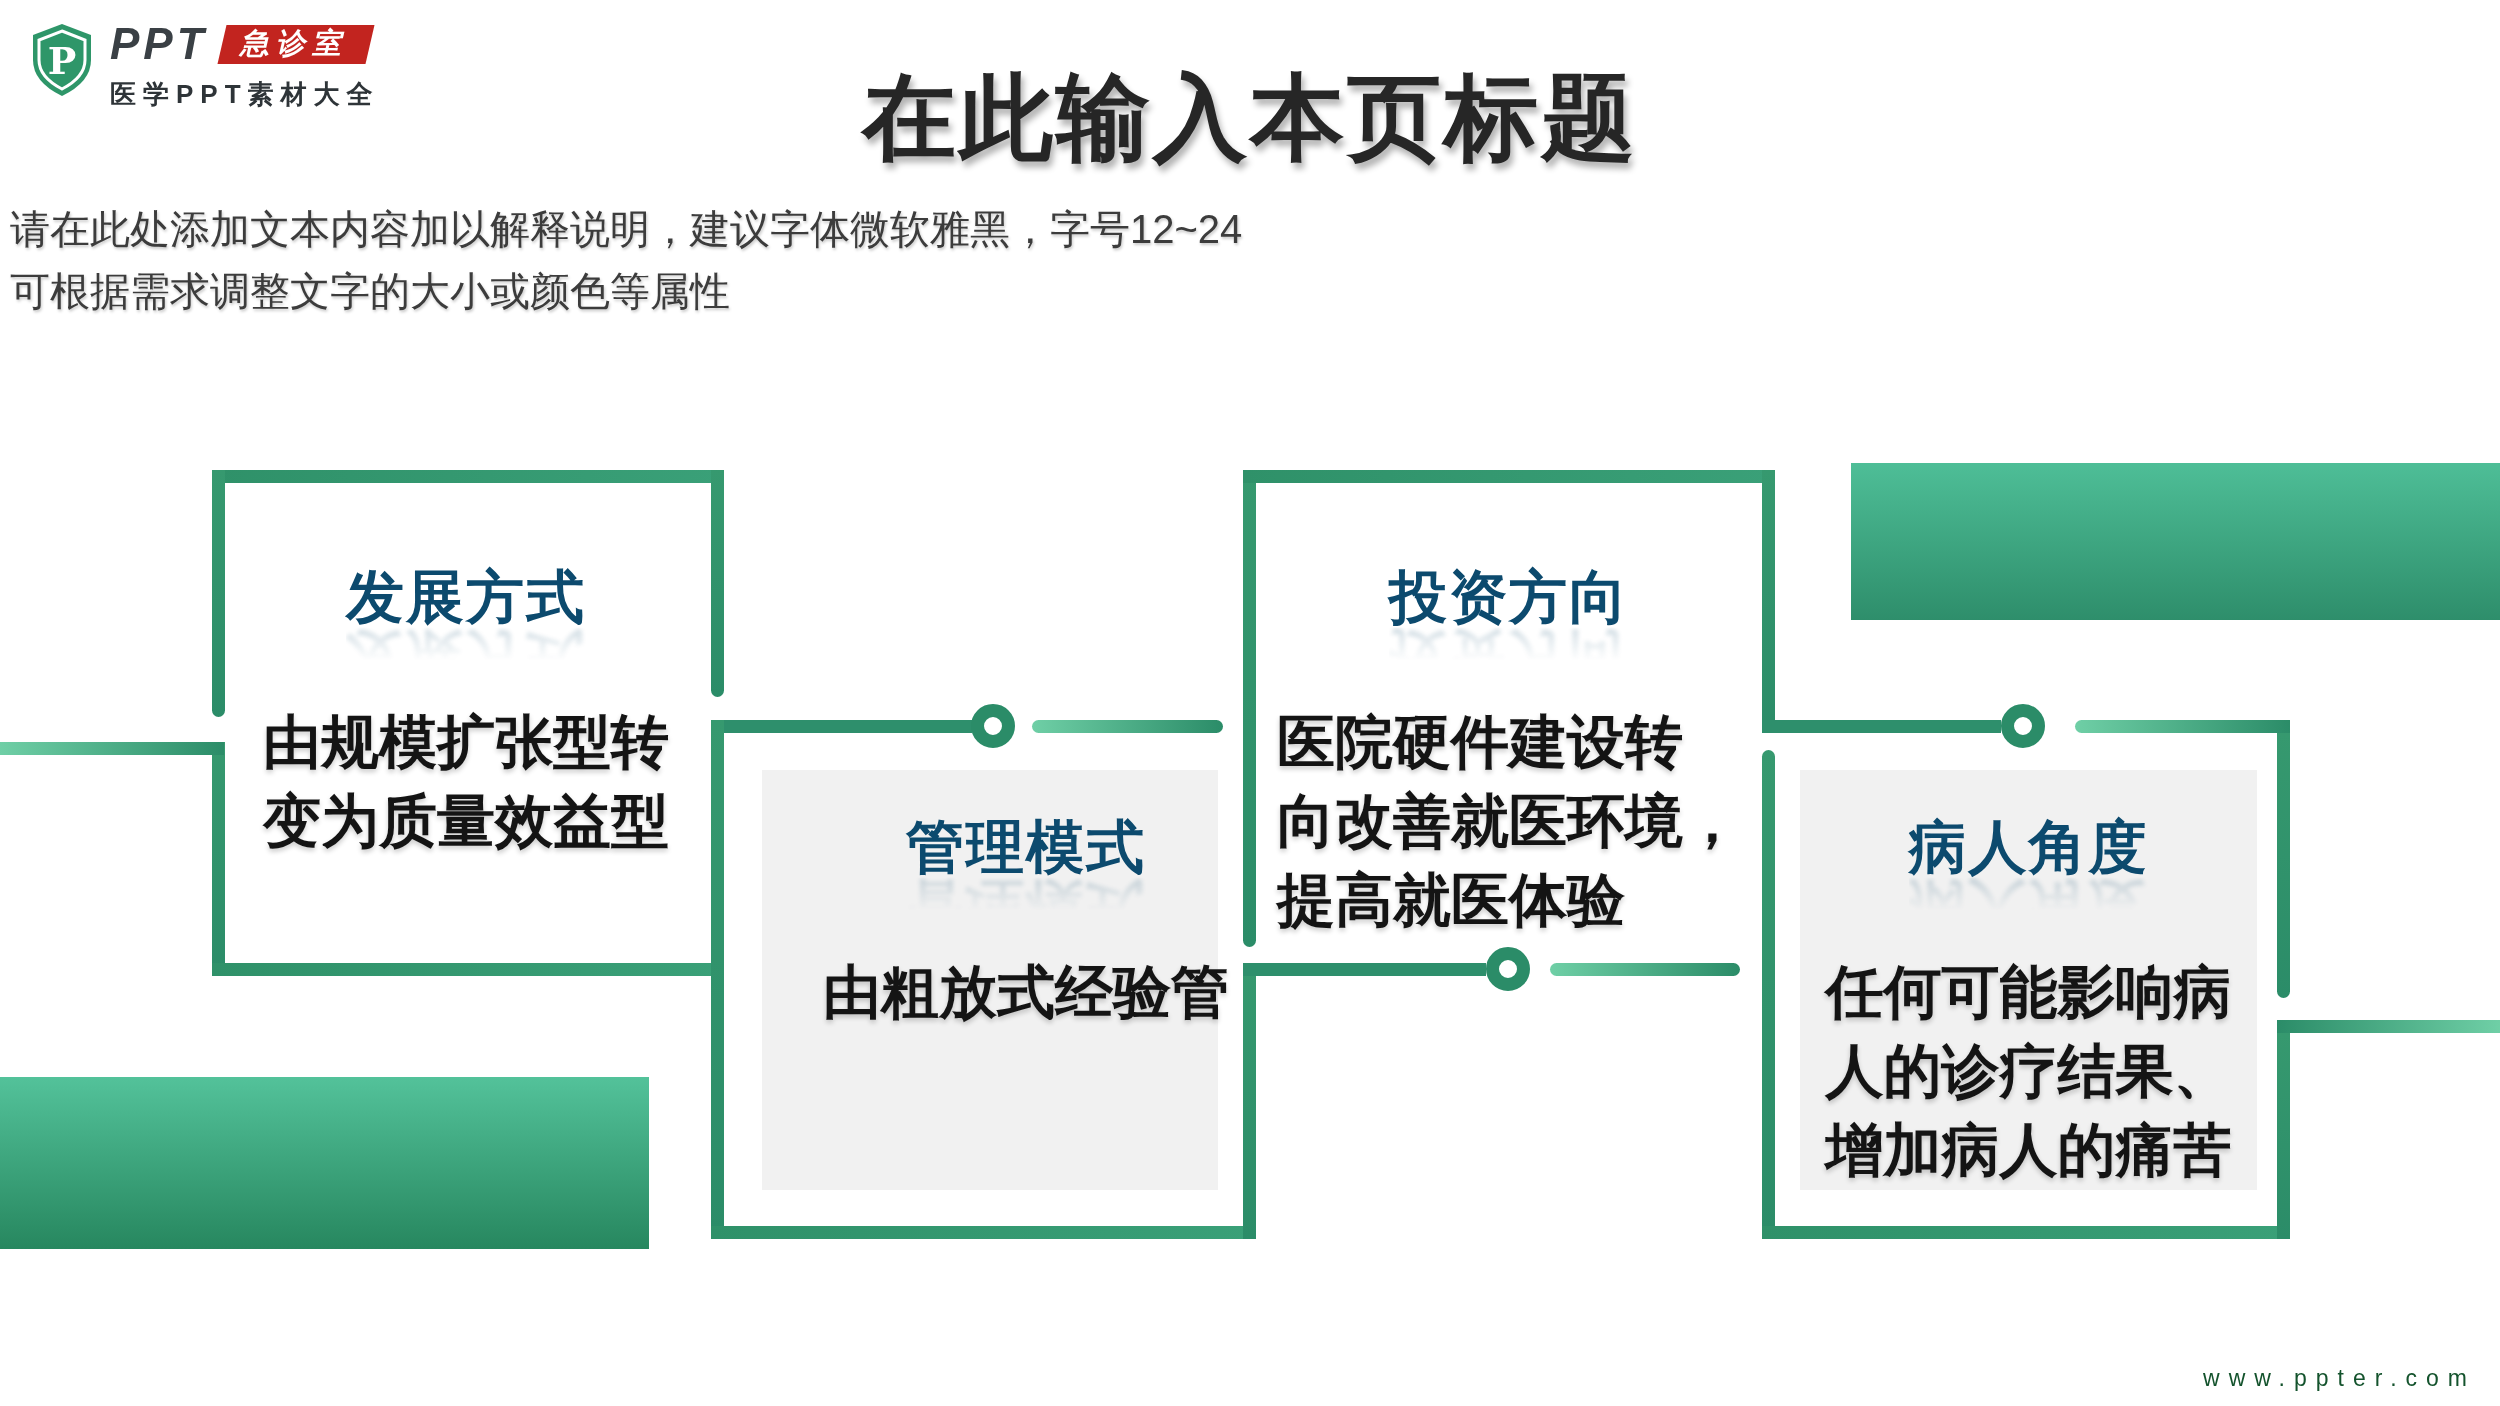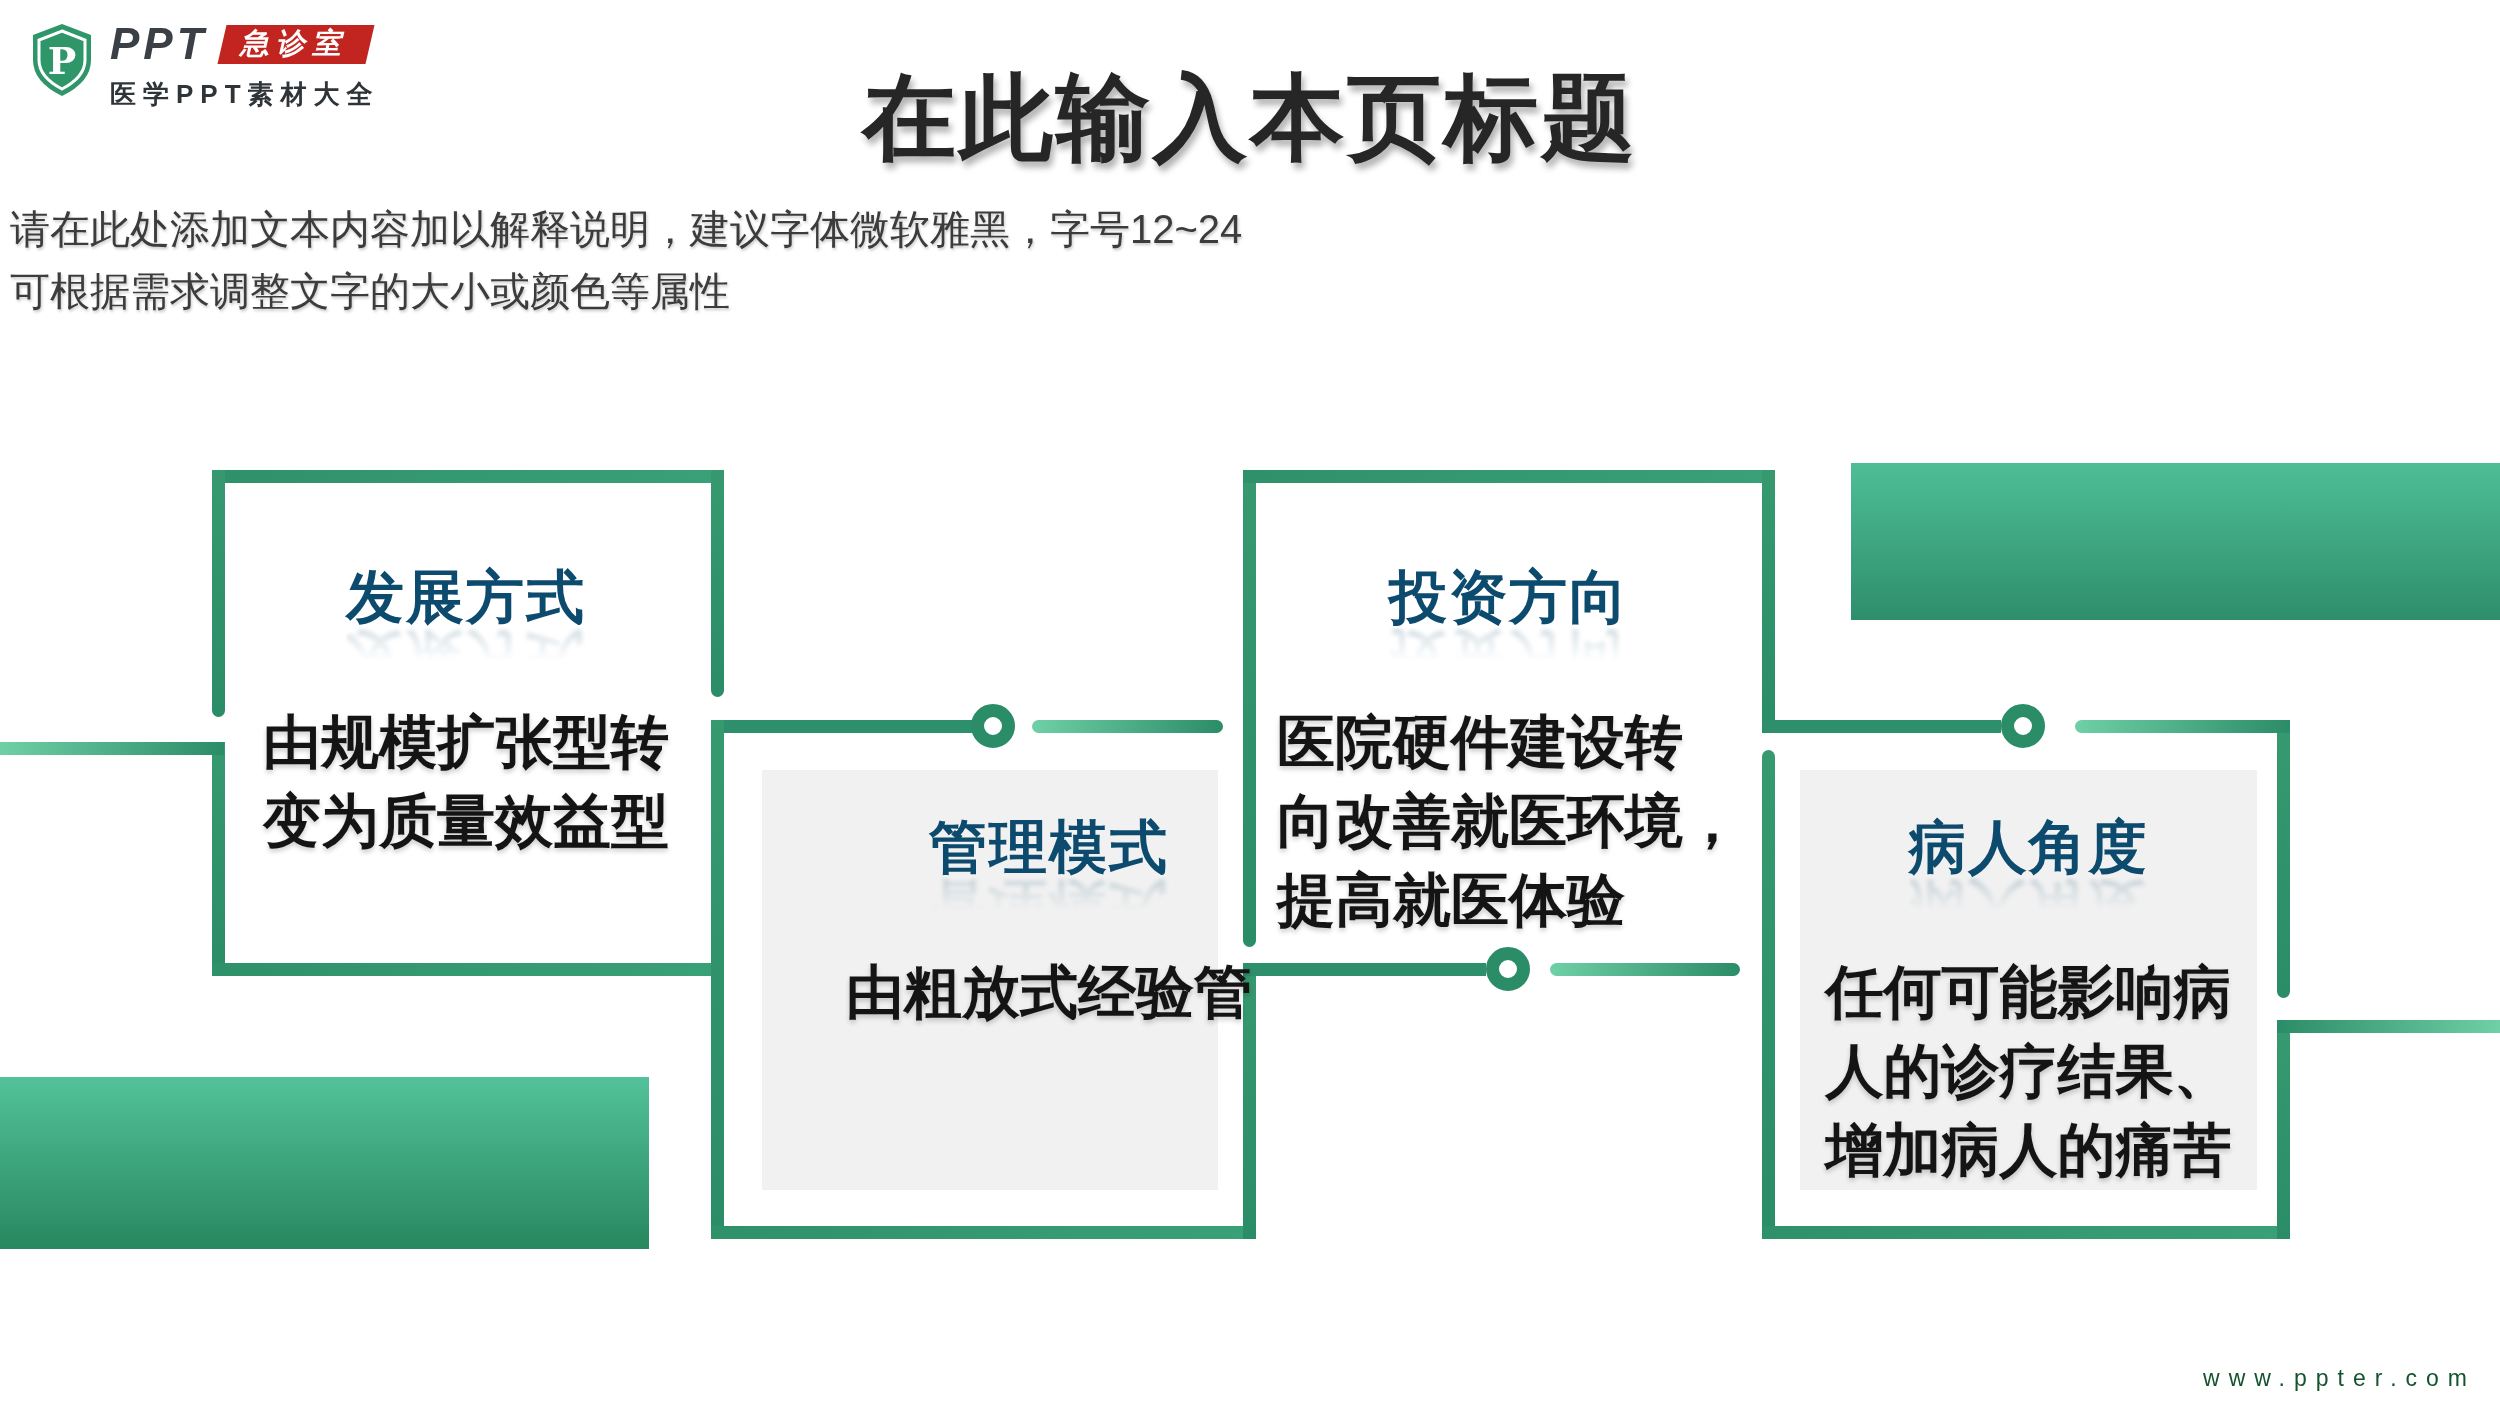--- a/index.html
+++ b/index.html
@@ -39,21 +39,21 @@
   .pill{border-radius:7px;}
   .round-l{border-radius:7px 0 0 7px;}
   .grad-lr{background:linear-gradient(90deg,#6FCFA6 0%,#2B8C68 100%);}
   .grad-rl{background:linear-gradient(90deg,#2B8C68 0%,#6FCFA6 100%);}
   
   .ring{position:absolute;width:44px;height:44px;box-sizing:border-box;border:13px solid #2B8C68;
     border-radius:50%;background:#ffffff;}
   
   .content{position:absolute;text-align:center;}
   .content.c1{left:222px;top:566px;width:488px;}
-  .content.c2{left:762px;top:816px;width:528px;padding-left:23px;}
+  .content.c2{left:762px;top:816px;width:528px;}
   .content.c3{left:1256px;top:566px;width:506px;}
   .content.c4{left:1800px;top:816px;width:457px;}
   .btitle{position:relative;display:inline-block;font-size:58px;font-weight:800;color:#0c4a6e;
     line-height:1.06;letter-spacing:2px;}
   .btitle .refl{position:absolute;left:0;top:100%;width:100%;transform:scaleY(-1);
     opacity:0.20;filter:blur(2px);
     -webkit-mask-image:linear-gradient(to top,rgba(0,0,0,0.9) 0%,transparent 55%);
     mask-image:linear-gradient(to top,rgba(0,0,0,0.9) 0%,transparent 55%);
     pointer-events:none;}
   .bbody{display:inline-block;text-align:left;margin-top:76px;font-size:58px;line-height:1.36;

